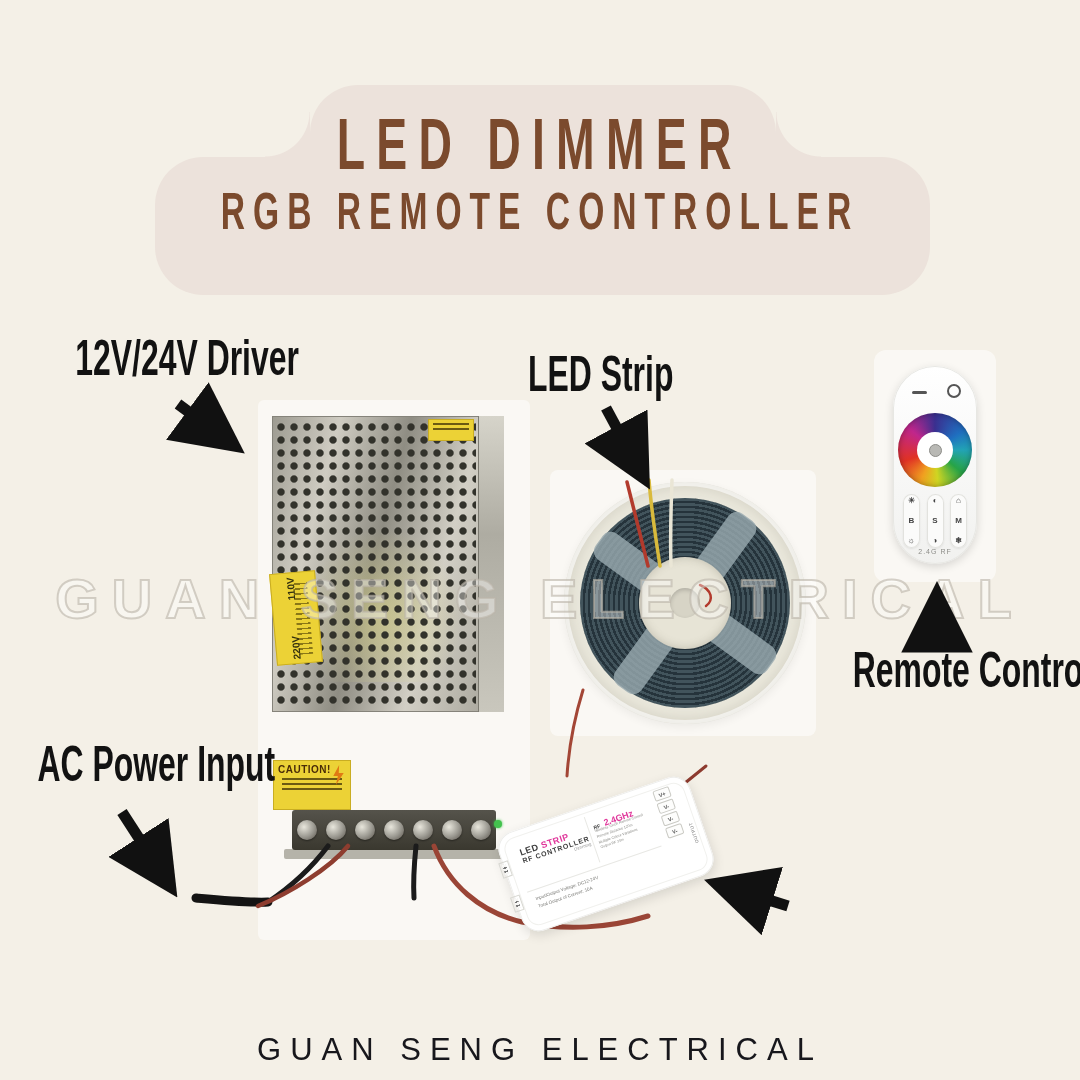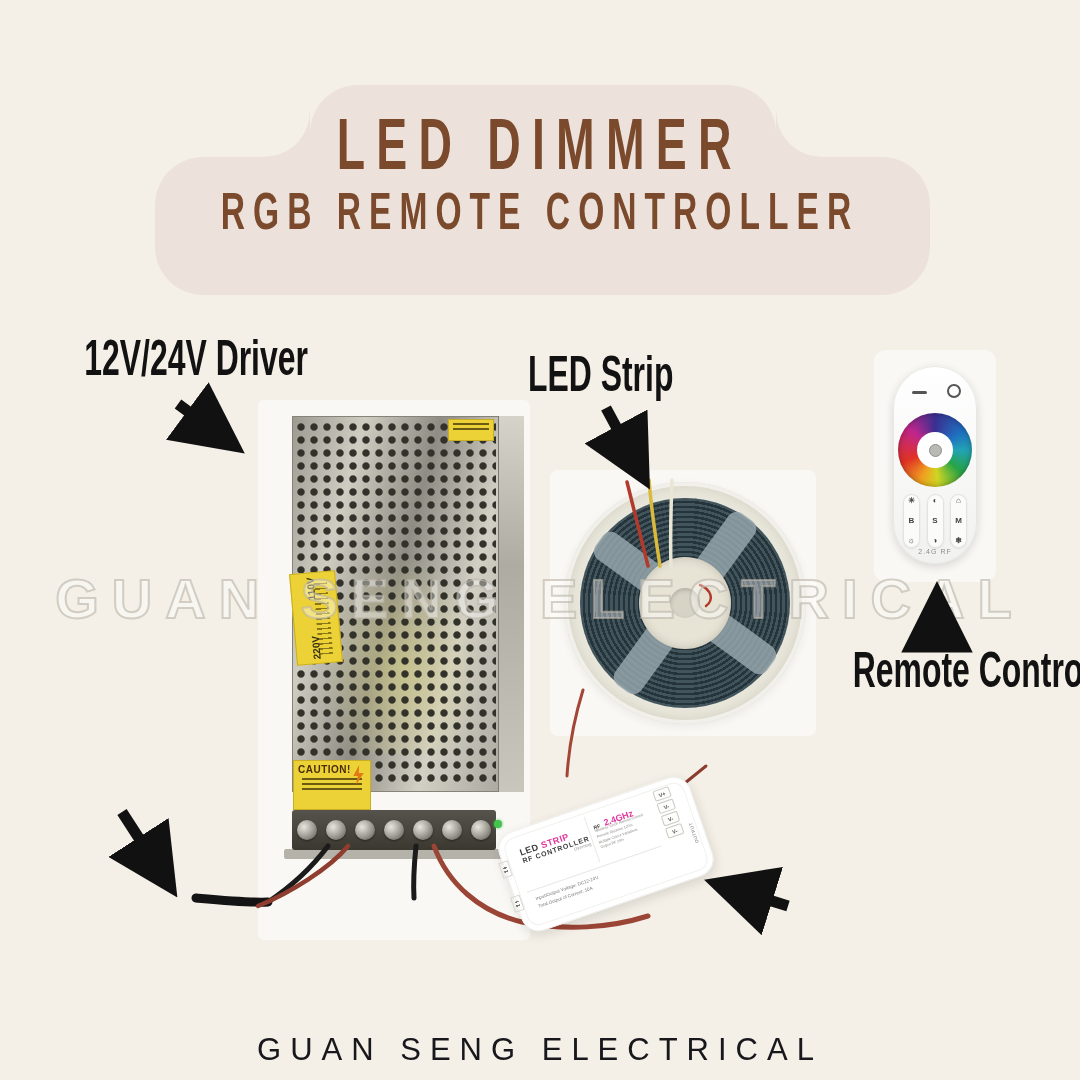--- a/index.html
+++ b/index.html
@@ -13,41 +13,41 @@
   .fillet.fl { left:265px; background:radial-gradient(circle 45px at 0 0, rgba(236,226,219,0) 44px, #ece2db 45px); }
   .fillet.fr { left:776px; background:radial-gradient(circle 45px at 100% 0, rgba(236,226,219,0) 44px, #ece2db 45px); }
   .title-line { position:absolute; left:0; width:1080px; text-align:center; color:#7b4a2d; font-weight:700; z-index:2; }
   .title-1 { top:110px; font-size:58px; letter-spacing:14px; }
   .title-2 { top:188px; font-size:42px; letter-spacing:10px; }
   .cond { display:inline-block; transform:scale(0.8,1.24); white-space:nowrap; }
 
   
   .label { position:absolute; color:#121212; font-weight:700; font-size:42px; text-align:center; z-index:16; }
   .label .cond { transform:scale(0.76,1.2); }
-  .lbl-driver   { left:49px;  top:334px; width:260px; }
+  .lbl-driver   { left:40px;  top:334px; width:260px; }
   .lbl-strip    { left:505px; top:350px; width:180px; }
   .lbl-ac       { left:0px;   top:740px; width:260px; }
   .lbl-remote   { left:815px; top:646px; width:245px; }
   .lbl-receiver { left:785px; top:898px; width:150px; }
 
   
   .watermark { position:absolute; left:0; top:566px; width:1080px; text-align:center; font-size:56px; font-weight:700;
                letter-spacing:13px; white-space:nowrap; color:rgba(255,255,255,0.38);
                -webkit-text-stroke:2px rgba(187,181,170,0.62); z-index:12; }
   .footer { position:absolute; left:0; top:1032px; width:1080px; text-align:center; font-size:31px;
             letter-spacing:9px; color:#17171c; font-weight:500; z-index:16; }
 
   
   .photo { position:absolute; background:rgba(255,255,255,0.55); z-index:1; }
   .photo-psu    { left:258px; top:400px; width:272px; height:540px; border-radius:6px; }
   .photo-reel   { left:550px; top:470px; width:266px; height:266px; border-radius:8px; }
   .photo-remote { left:874px; top:350px; width:122px; height:232px; border-radius:12px; }
 
   
-  .psu { position:absolute; left:292px; top:416px; width:232px; height:376px; z-index:3; }
+  .psu { position:absolute; left:272px; top:416px; width:232px; height:296px; z-index:3; }
   .psu-metal { position:absolute; inset:0; background:linear-gradient(105deg,#9d9b91 0%,#cfccc2 22%,#8f8d83 45%,#d2cfc5 68%,#a19f95 100%); border:1px solid #85837a; }
   .psu-glow { position:absolute; left:10%; top:35%; width:75%; height:55%; background:radial-gradient(ellipse at 50% 60%, rgba(222,216,130,0.55), rgba(222,216,130,0) 65%); }
   .psu-holes { position:absolute; left:3px; top:5px; right:28px; bottom:5px;
                background-image:radial-gradient(circle at 6px 6px, #32322b 3.1px, rgba(50,50,43,0) 4.3px);
                background-size:13px 13px; }
   .psu-flange { position:absolute; right:0; top:0; width:26px; height:100%; background:linear-gradient(180deg,#d6d4ca,#aeaca2 40%,#c9c7bd); border-left:1px solid #7e7c72; }
   .sticker { position:absolute; background:#ecd236; border:1px solid #c9ad22; z-index:4; }
   .sticker-tr { right:30px; top:3px; width:46px; height:22px; }
   .sticker-line { background:#6b5a12; height:2px; margin:3px 4px 0 4px; }
   .sticker-side { left:1px; top:156px; width:46px; height:92px; transform:rotate(-5deg); }
@@ -269,16 +269,17 @@
     </defs>
     <line x1="178" y1="404" x2="228" y2="441" stroke="#111" stroke-width="11" marker-end="url(#ah)"></line>
     <line x1="606" y1="408" x2="640" y2="471" stroke="#111" stroke-width="11" marker-end="url(#ah)"></line>
     <line x1="122" y1="812" x2="166" y2="880" stroke="#111" stroke-width="11" marker-end="url(#ah)"></line>
     <line x1="788" y1="906" x2="724" y2="886" stroke="#111" stroke-width="11" marker-end="url(#ah)"></line>
     <line x1="937" y1="646" x2="937" y2="602" stroke="#111" stroke-width="11" marker-end="url(#ah)"></line>
   </svg>
 
   <div class="label lbl-driver"><span class="cond">12V/24V Driver</span></div>
   <div class="label lbl-strip"><span class="cond">LED Strip</span></div>
+  <div class="label lbl-ac"><span class="cond">AC Power Input</span></div>
   <div class="label lbl-remote"><span class="cond">Remote Control</span></div>
 
   <div class="footer">GUAN SENG ELECTRICAL</div>
 </div>
 
 </body></html>

